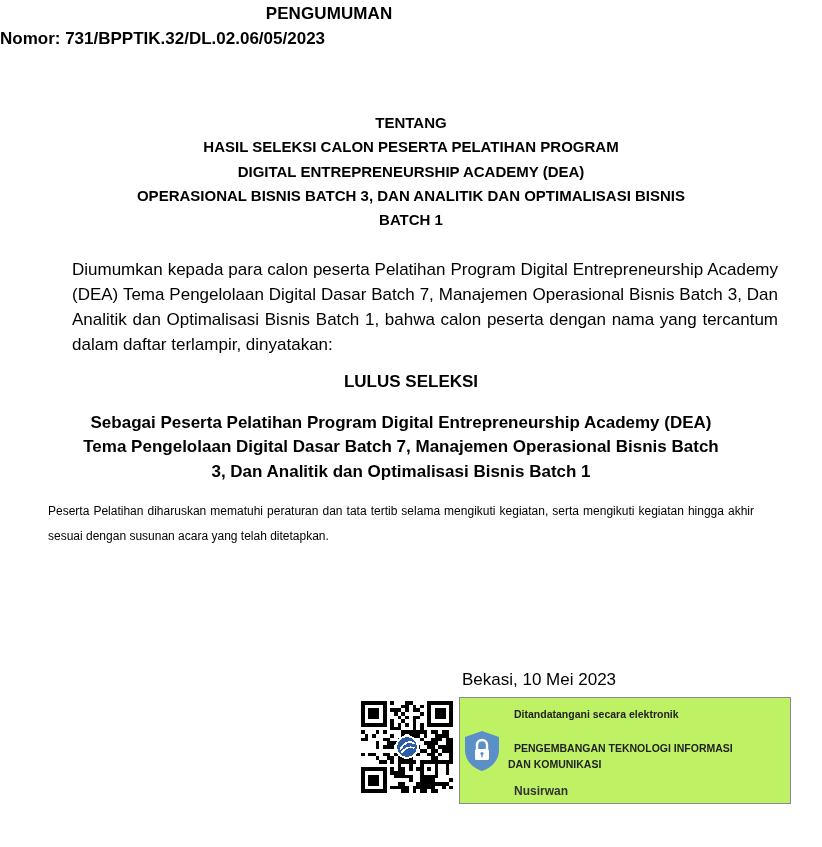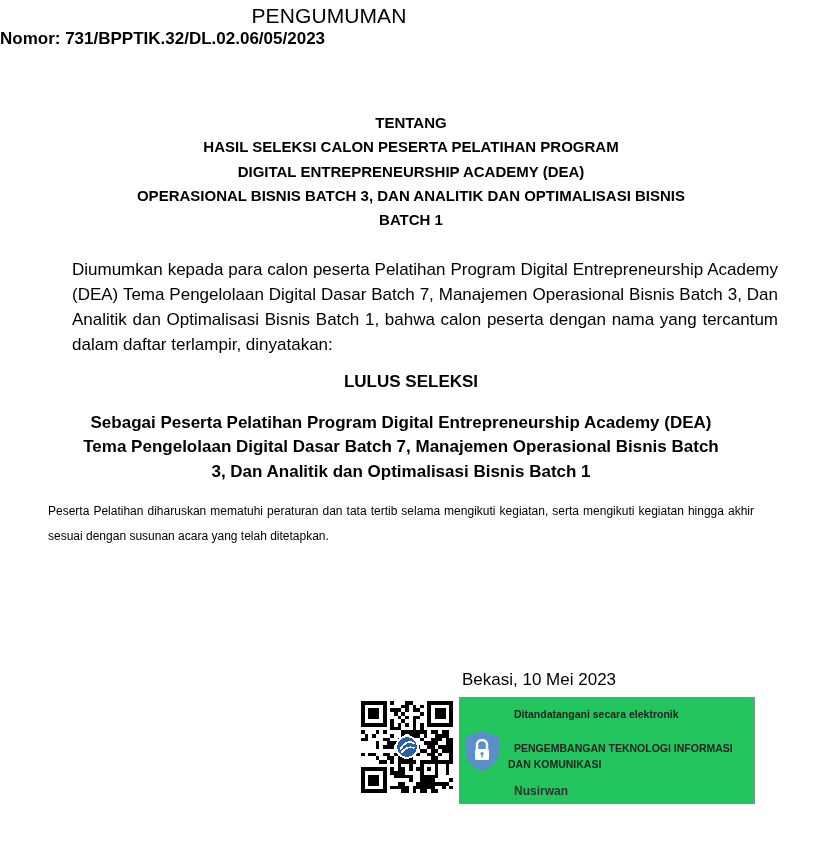--- a/index.html
+++ b/index.html
@@ -11,21 +11,21 @@
       width: 822px;
       height: 847px;
       position: relative;
       overflow: hidden;
       font-family: "Liberation Sans", sans-serif;
       color: #000000;
     }
 
     #header-title {
       position: absolute; left: 0; width: 658px; top: 4px;
-      font-size: 21px; font-weight: normal; text-align: center; letter-spacing: 0.1px;
+      font-size: 17px; font-weight: bold; text-align: center; letter-spacing: 0.1px;
     }
     #header-number {
       position: absolute; left: 0; width: 822px; top: 29px;
       font-size: 17px; font-weight: bold; 
     }
     #about-block {
       position: absolute; left: 48px; width: 726px; top: 111px;
       font-size: 15px; font-weight: bold; text-align: center; line-height: 24.3px;
     }
     #intro-paragraph {
@@ -51,24 +51,24 @@
       position: absolute; left: 462px; top: 670px;
       font-size: 17px;
     }
     #qr-code {
       position: absolute; left: 361px; top: 701px;
       width: 92px; height: 92px;
     }
     #qr-code svg { display: block; }
     #signature-box {
       position: absolute; left: 459px; top: 697px;
-      width: 296px; height: 107px;
+      width: 332px; height: 107px;
       border: 1.5px solid #8a8a8a;
       box-sizing: border-box;
-      background: #22c55e;
+      background: #bef264;
     }
     #shield-icon {
       position: absolute; left: 4px; top: 32px;
       width: 36px; height: 42px;
     }
     #sig-caption {
       position: absolute; left: 54px; top: 10px;
       font-size: 10.5px; font-weight: bold; color: #222;
     }
     #sig-office-line1 {

